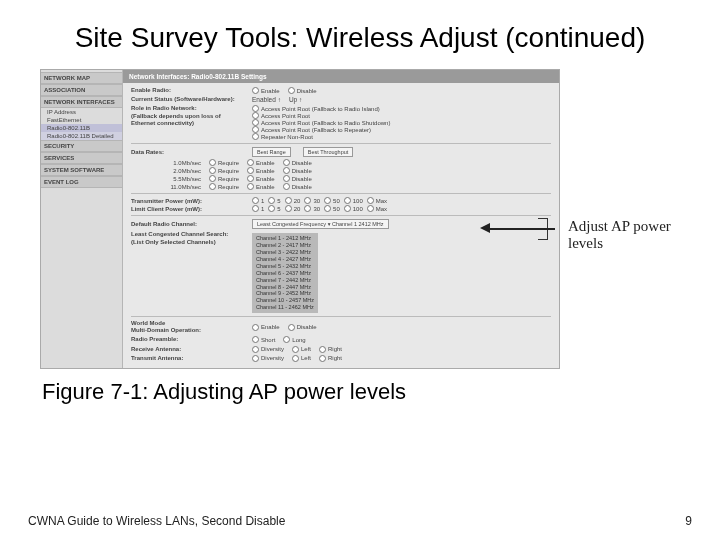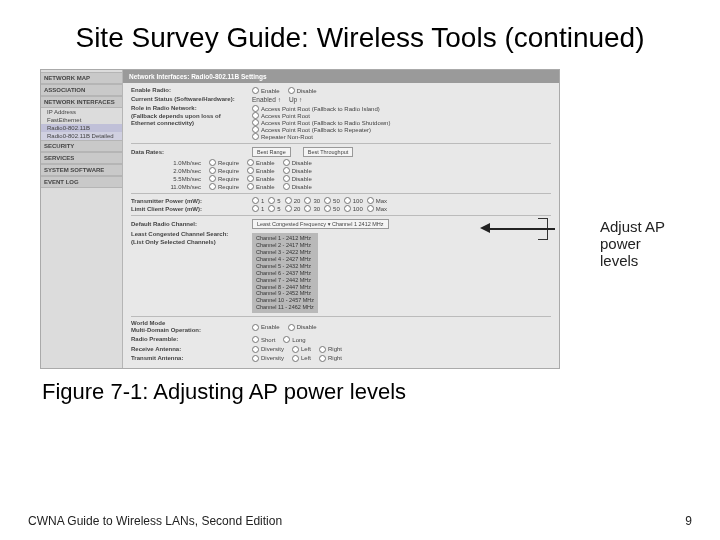--- a/index.html
+++ b/index.html
@@ -123,24 +123,25 @@
   }
   .chanbox div { white-space: nowrap; }
   .selbox {
     display: inline-block; font-size: 5.5px; padding: 1px 4px;
     border: 1px solid #999; background: #f4f4f4;
   }
   .bottom-rows .row .lbl { width: 115px; }
   .callout {
     position: absolute;
     top: 149px;
-    left: 560px;
+    left: 528px;
     display: flex;
     align-items: center;
     gap: 6px;
+    font-family: Liberation Serif, serif;
   }
   .arrow-line {
     width: 70px; height: 0; border-top: 2px solid #222;
     position: absolute; left: 445px; top: 159px;
   }
   .arrow-head {
     position: absolute; left: 440px; top: 154px;
     width: 0; height: 0;
     border-top: 5px solid transparent;
     border-bottom: 5px solid transparent;
@@ -154,21 +155,21 @@
     position: absolute;
     bottom: 12px; left: 28px; right: 28px;
     display: flex; justify-content: space-between;
     font-size: 12px; color: #222;
   }
 </style>
 </head>
 <body>
 
 <div class="slide">
-  <h1 class="title">Site Survey Guide: Wireless Tools (continued)</h1>
+  <h1 class="title">Site Survey Tools: Wireless Adjust (continued)</h1>
 
   <div class="figwrap">
     <div class="screenshot">
 
       <div class="sidebar">
         <div class="section-title">NETWORK MAP</div>
         <div class="section-title">ASSOCIATION</div>
         <div class="section-title">NETWORK INTERFACES</div>
         <div class="item">IP Address</div>
         <div class="item">FastEthernet</div>
@@ -336,15 +337,15 @@
     <div class="arrow-line"></div>
     <div class="callout">
       <span class="callout-text">Adjust AP power levels</span>
     </div>
   </div>
 
   <div class="caption">Figure 7-1: Adjusting AP power levels</div>
 </div>
 
 <div class="footer">
-  <span>CWNA Guide to Wireless LANs, Second Edition</span>
+  <span>CWNA Guide to Wireless LANs, Second Disable</span>
   <span>9</span>
 </div>
 
 </body></html>

